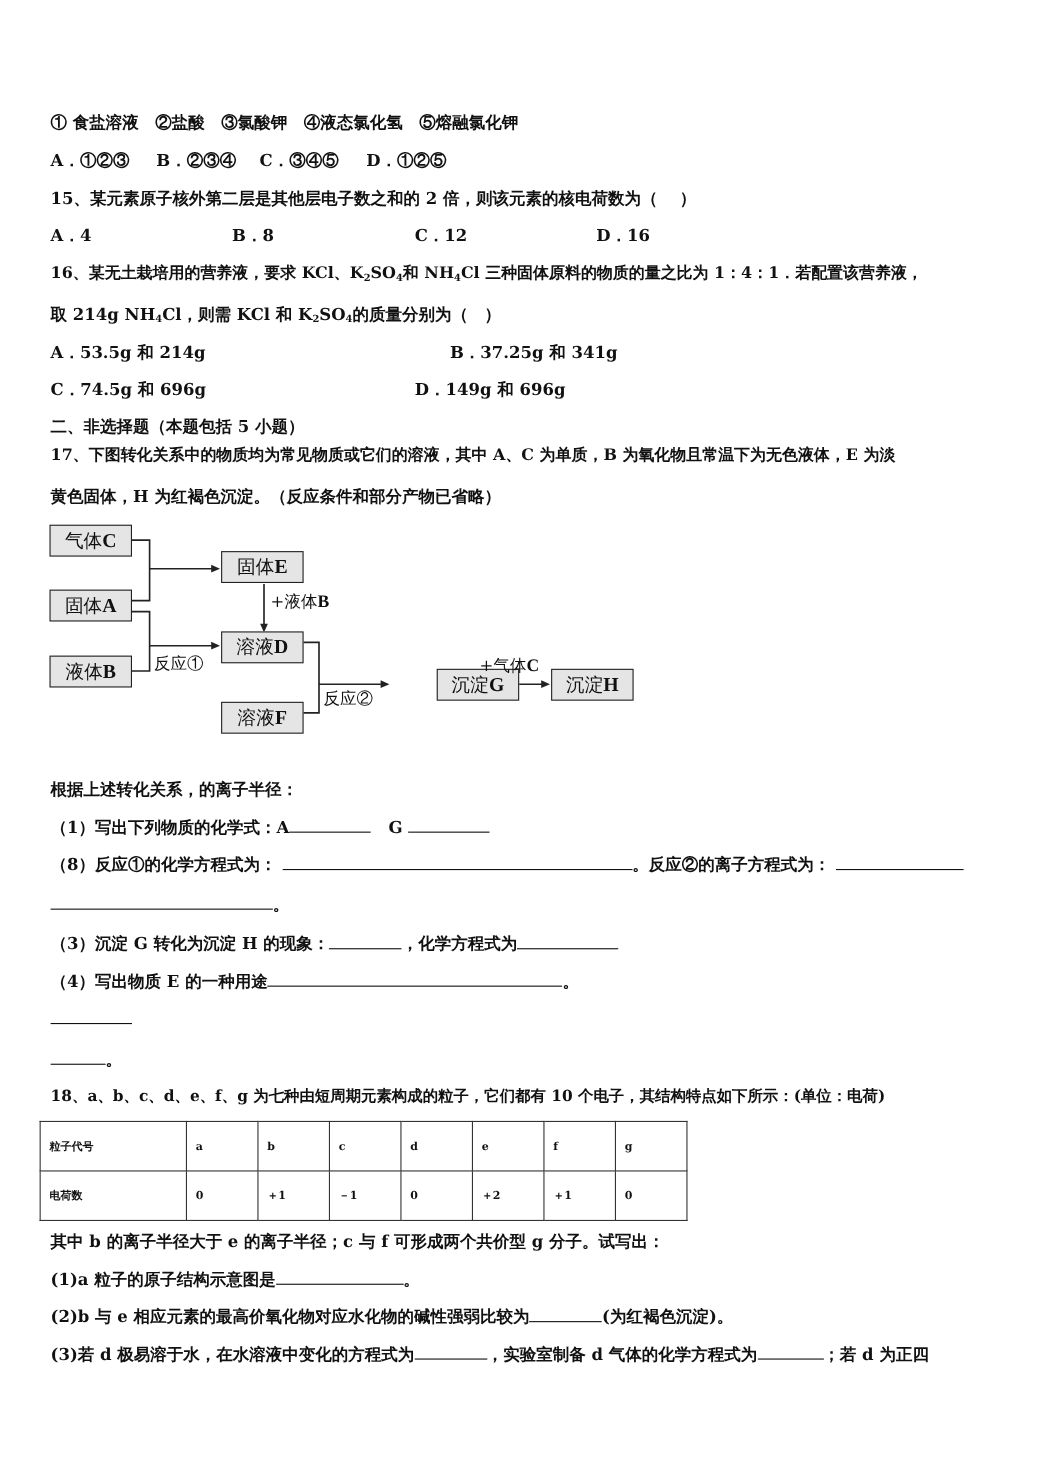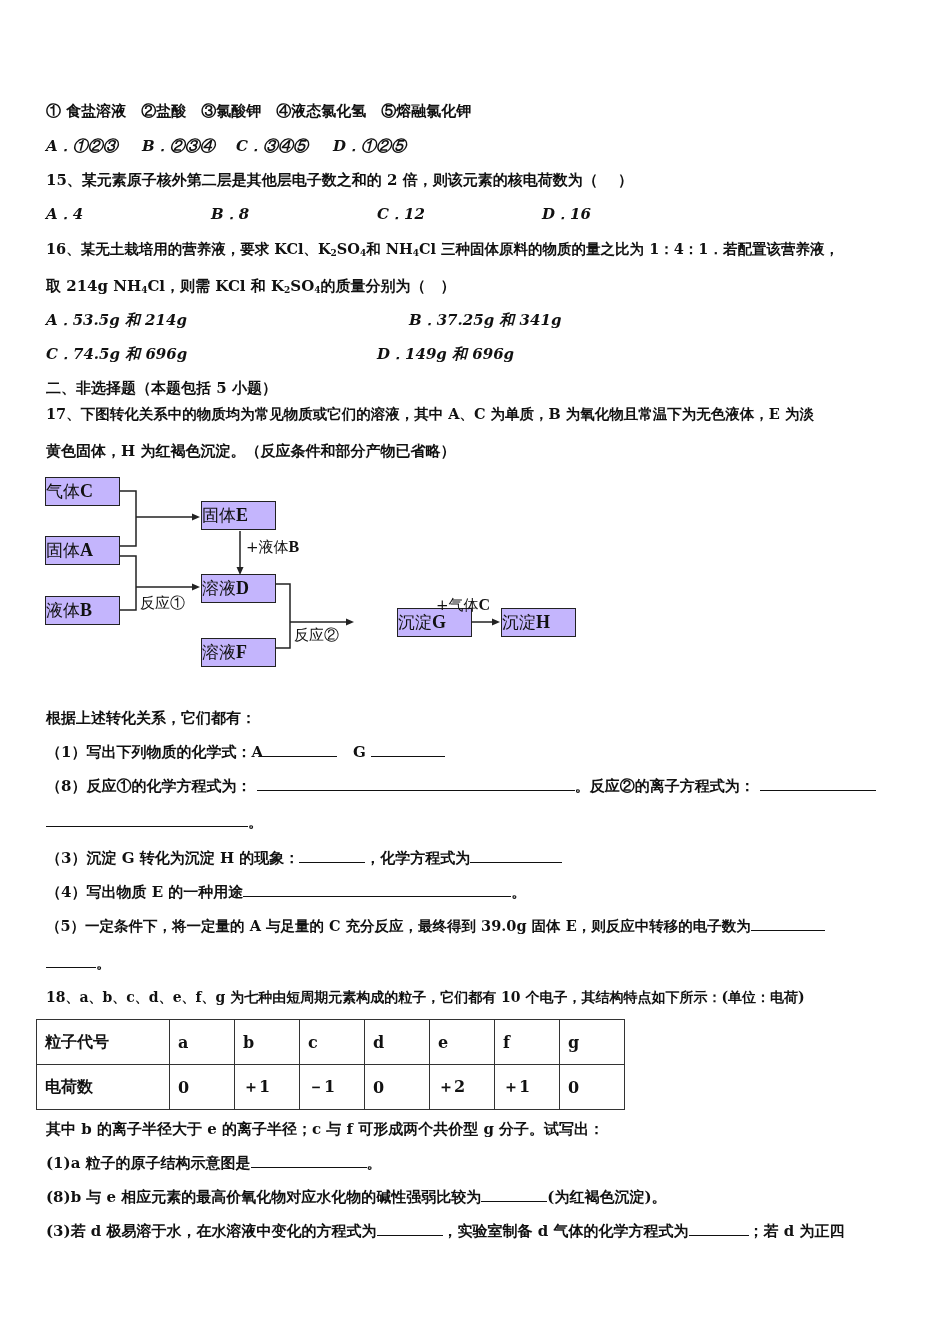--- a/index.html
+++ b/index.html
@@ -5,39 +5,39 @@
   html, body { margin: 0; padding: 0; background: #ffffff; }
   body {
     width: 950px; height: 1344px; position: relative; overflow: hidden;
     font-family: "DejaVu Serif", "Liberation Serif", serif;
     color: #111111;
   }
   .line {
     position: absolute; left: 46px; font-size: 15px; line-height: 20px;
     white-space: nowrap; font-weight: bold;
   }
-  .opt { position: absolute; font-size: 15px; font-weight: bold; white-space: nowrap; line-height: 20px; font-style: italic; }
+  .opt { position: absolute; font-size: 15px; font-weight: bold; white-space: nowrap; line-height: 20px; }
   .blank { display: inline-block; border-bottom: 1px solid #111; height: 14px; vertical-align: baseline; }
   sub { font-size: 9px; vertical-align: -2px; line-height: 0; }
 
   
   .diagram { position: absolute; left: 44px; top: 474px; width: 540px; height: 200px; }
   .node {
-    position: absolute; border: 1.5px solid #222; background: #c4b5fd;
-    font-size: 17px; text-align: left; line-height: 27px; height: 27px;
+    position: absolute; border: 1.5px solid #222; background: #e5e5e5;
+    font-size: 17px; text-align: center; line-height: 27px; height: 27px;
     font-family: "DejaVu Serif", serif;
   }
   .node b { font-family: "Liberation Serif", serif; font-weight: bold; font-size: 18px; }
   .dlabel { position: absolute; font-size: 15px; white-space: nowrap; }
   .dlabel b { font-family: "Liberation Serif", serif; font-size: 16px; }
 
   
   .ptable {
     position: absolute; left: 36px; top: 1019px; border-collapse: collapse;
-    font-size: 16px; font-weight: bold;
+    font-size: 10px; font-weight: bold;
   }
   .ptable td {
     border: 1.5px solid #333; height: 44px; padding: 0 8px; vertical-align: middle;
     text-align: left;
   }
 </style>
 </head>
 <body>
 
 <div class="line" style="top:101px;">① 食盐溶液　②盐酸　③氯酸钾　④液态氯化氢　⑤熔融氯化钾</div>
@@ -122,38 +122,38 @@
   <div class="dlabel" style="left:202px; top:64px;">
     <span>+液体</span><b>B</b>
   </div>
   <div class="dlabel" style="left:96px; top:120px;">反应①</div>
   <div class="dlabel" style="left:250px; top:152px;">反应②</div>
   <div class="dlabel" style="left:392px; top:122px;">
     <span>+气体</span><b>C</b>
   </div>
 </div>
 
-<div class="line" style="top:708px;">根据上述转化关系，它们都有：</div>
+<div class="line" style="top:708px;">根据上述转化关系，的离子半径：</div>
 <div class="line" style="top:742px;">
   <span>（1）写出下列物质的化学式：A</span><span class="blank" style="width:74px;"></span><span style="display:inline-block;width:16px;"></span><span>G</span> <span class="blank" style="width:74px;"></span>
 </div>
 <div class="line" style="top:776px;">
   <span>（8）反应①的化学方程式为：</span> <span class="blank" style="width:318px;"></span><span>。反应②的离子方程式为：</span> <span class="blank" style="width:116px;"></span>
 </div>
 <div class="line" style="top:812px;">
   <span class="blank" style="width:202px;"></span><span>。</span>
 </div>
 <div class="line" style="top:848px;">
   <span>（3）沉淀 G 转化为沉淀 H 的现象：</span><span class="blank" style="width:66px;"></span><span>，化学方程式为</span><span class="blank" style="width:92px;"></span>
 </div>
 <div class="line" style="top:882px;">
   <span>（4）写出物质 E 的一种用途</span><span class="blank" style="width:268px;"></span><span>。</span>
 </div>
 <div class="line" style="top:916px; font-size:14.5px;">
-  <span>（5）一定条件下，将一定量的 A 与足量的 C 充分反应，最终得到 39.0g 固体 E，则反应中转移的电子数为</span><span class="blank" style="width:74px;"></span>
+  <span class="blank" style="width:74px;"></span>
 </div>
 <div class="line" style="top:953px;">
   <span class="blank" style="width:50px;"></span><span>。</span>
 </div>
 
 <div class="line" style="top:987px; font-size:14px;">18、a、b、c、d、e、f、g 为七种由短周期元素构成的粒子，它们都有 10 个电子，其结构特点如下所示：(单位：电荷)</div>
 
 <table class="ptable">
   <tbody>
       <tr>
@@ -177,17 +177,17 @@
     <td>0</td>
   </tr>
 </tbody>
   </table>
 
 <div class="line" style="top:1119px;">其中 b 的离子半径大于 e 的离子半径；c 与 f 可形成两个共价型 g 分子。试写出：</div>
 <div class="line" style="top:1153px;">
   <span>(1)a 粒子的原子结构示意图是</span><span class="blank" style="width:116px;"></span><span>。</span>
 </div>
 <div class="line" style="top:1187px;">
-  <span>(8)b 与 e 相应元素的最高价氧化物对应水化物的碱性强弱比较为</span><span class="blank" style="width:66px;"></span><span>(为红褐色沉淀)。</span>
+  <span>(2)b 与 e 相应元素的最高价氧化物对应水化物的碱性强弱比较为</span><span class="blank" style="width:66px;"></span><span>(为红褐色沉淀)。</span>
 </div>
 <div class="line" style="top:1221px;">
   <span>(3)若 d 极易溶于水，在水溶液中变化的方程式为</span><span class="blank" style="width:66px;"></span><span>，实验室制备 d 气体的化学方程式为</span><span class="blank" style="width:60px;"></span><span>；若 d 为正四</span>
 </div>
 
 </body></html>

